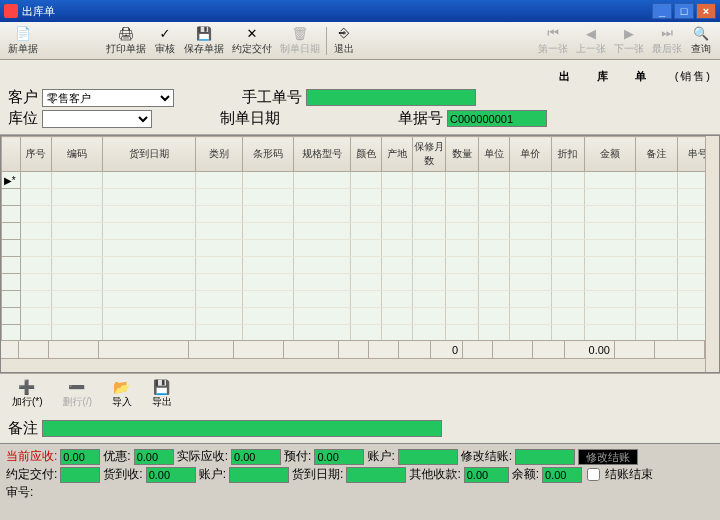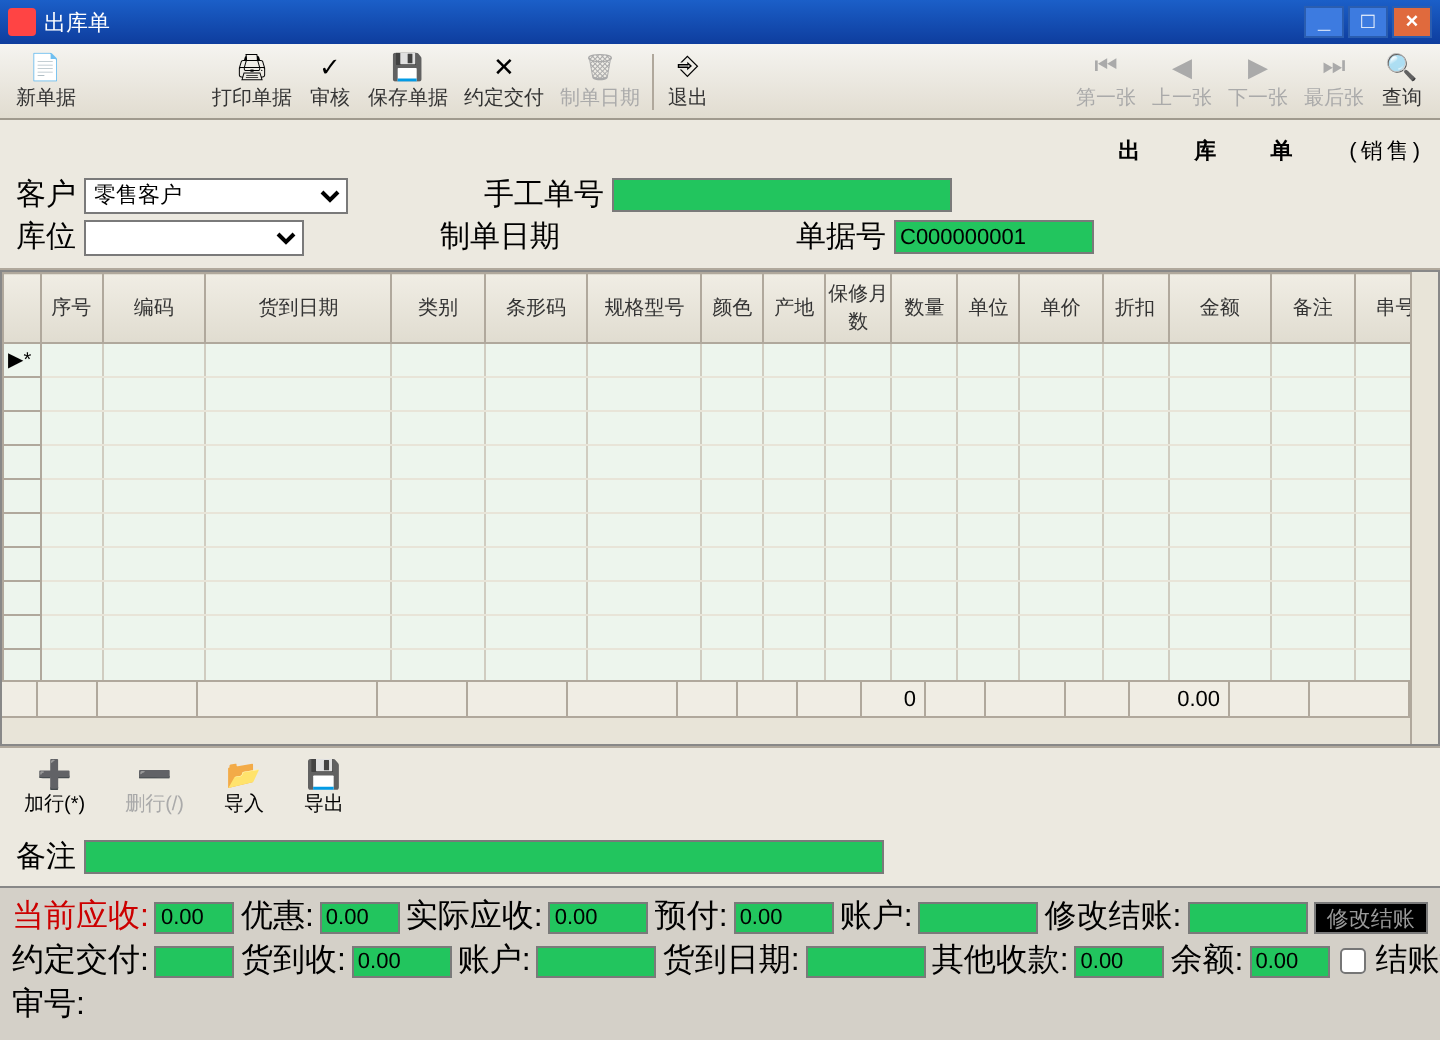--- a/index.html
+++ b/index.html
@@ -34,21 +34,21 @@
 .hsc{position:absolute;bottom:0;left:0;right:14px;height:14px;background:#e8e4d8;border-top:1px solid #b0a89c}
 .vsc{position:absolute;top:0;right:0;bottom:0;width:14px;background:#e8e4d8;border-left:1px solid #b0a89c}
 .rowtoolbar{background:#ece9e0;padding:3px 6px;display:flex;gap:8px;border-top:1px solid #b0a89c}
 .rbtn{display:flex;flex-direction:column;align-items:center;cursor:pointer;padding:2px 6px}
 .rbtn .ic{font-size:14px}
 .rbtn .lb{font-size:10px}
 .rbtn.dis{color:#aaa}
 .bottomform{background:#ece9e0;padding:3px 8px}
 .footer{background:#d4d0c8;padding:3px 6px;border-top:1px solid #888}
 .frow2{display:flex;align-items:center;gap:3px;margin:1px 0;flex-wrap:nowrap}
-.frow2 .flbl{font-size:16px}
+.frow2 .flbl{font-size:12px}
 .frow2 .inp{height:16px}
 .cb{margin:0 2px}
 </style>
 </head>
 <body>
 
 <div class="titlebar">
   <div class="ico"></div>
   <span>出库单</span>
   <div class="sp"></div>

